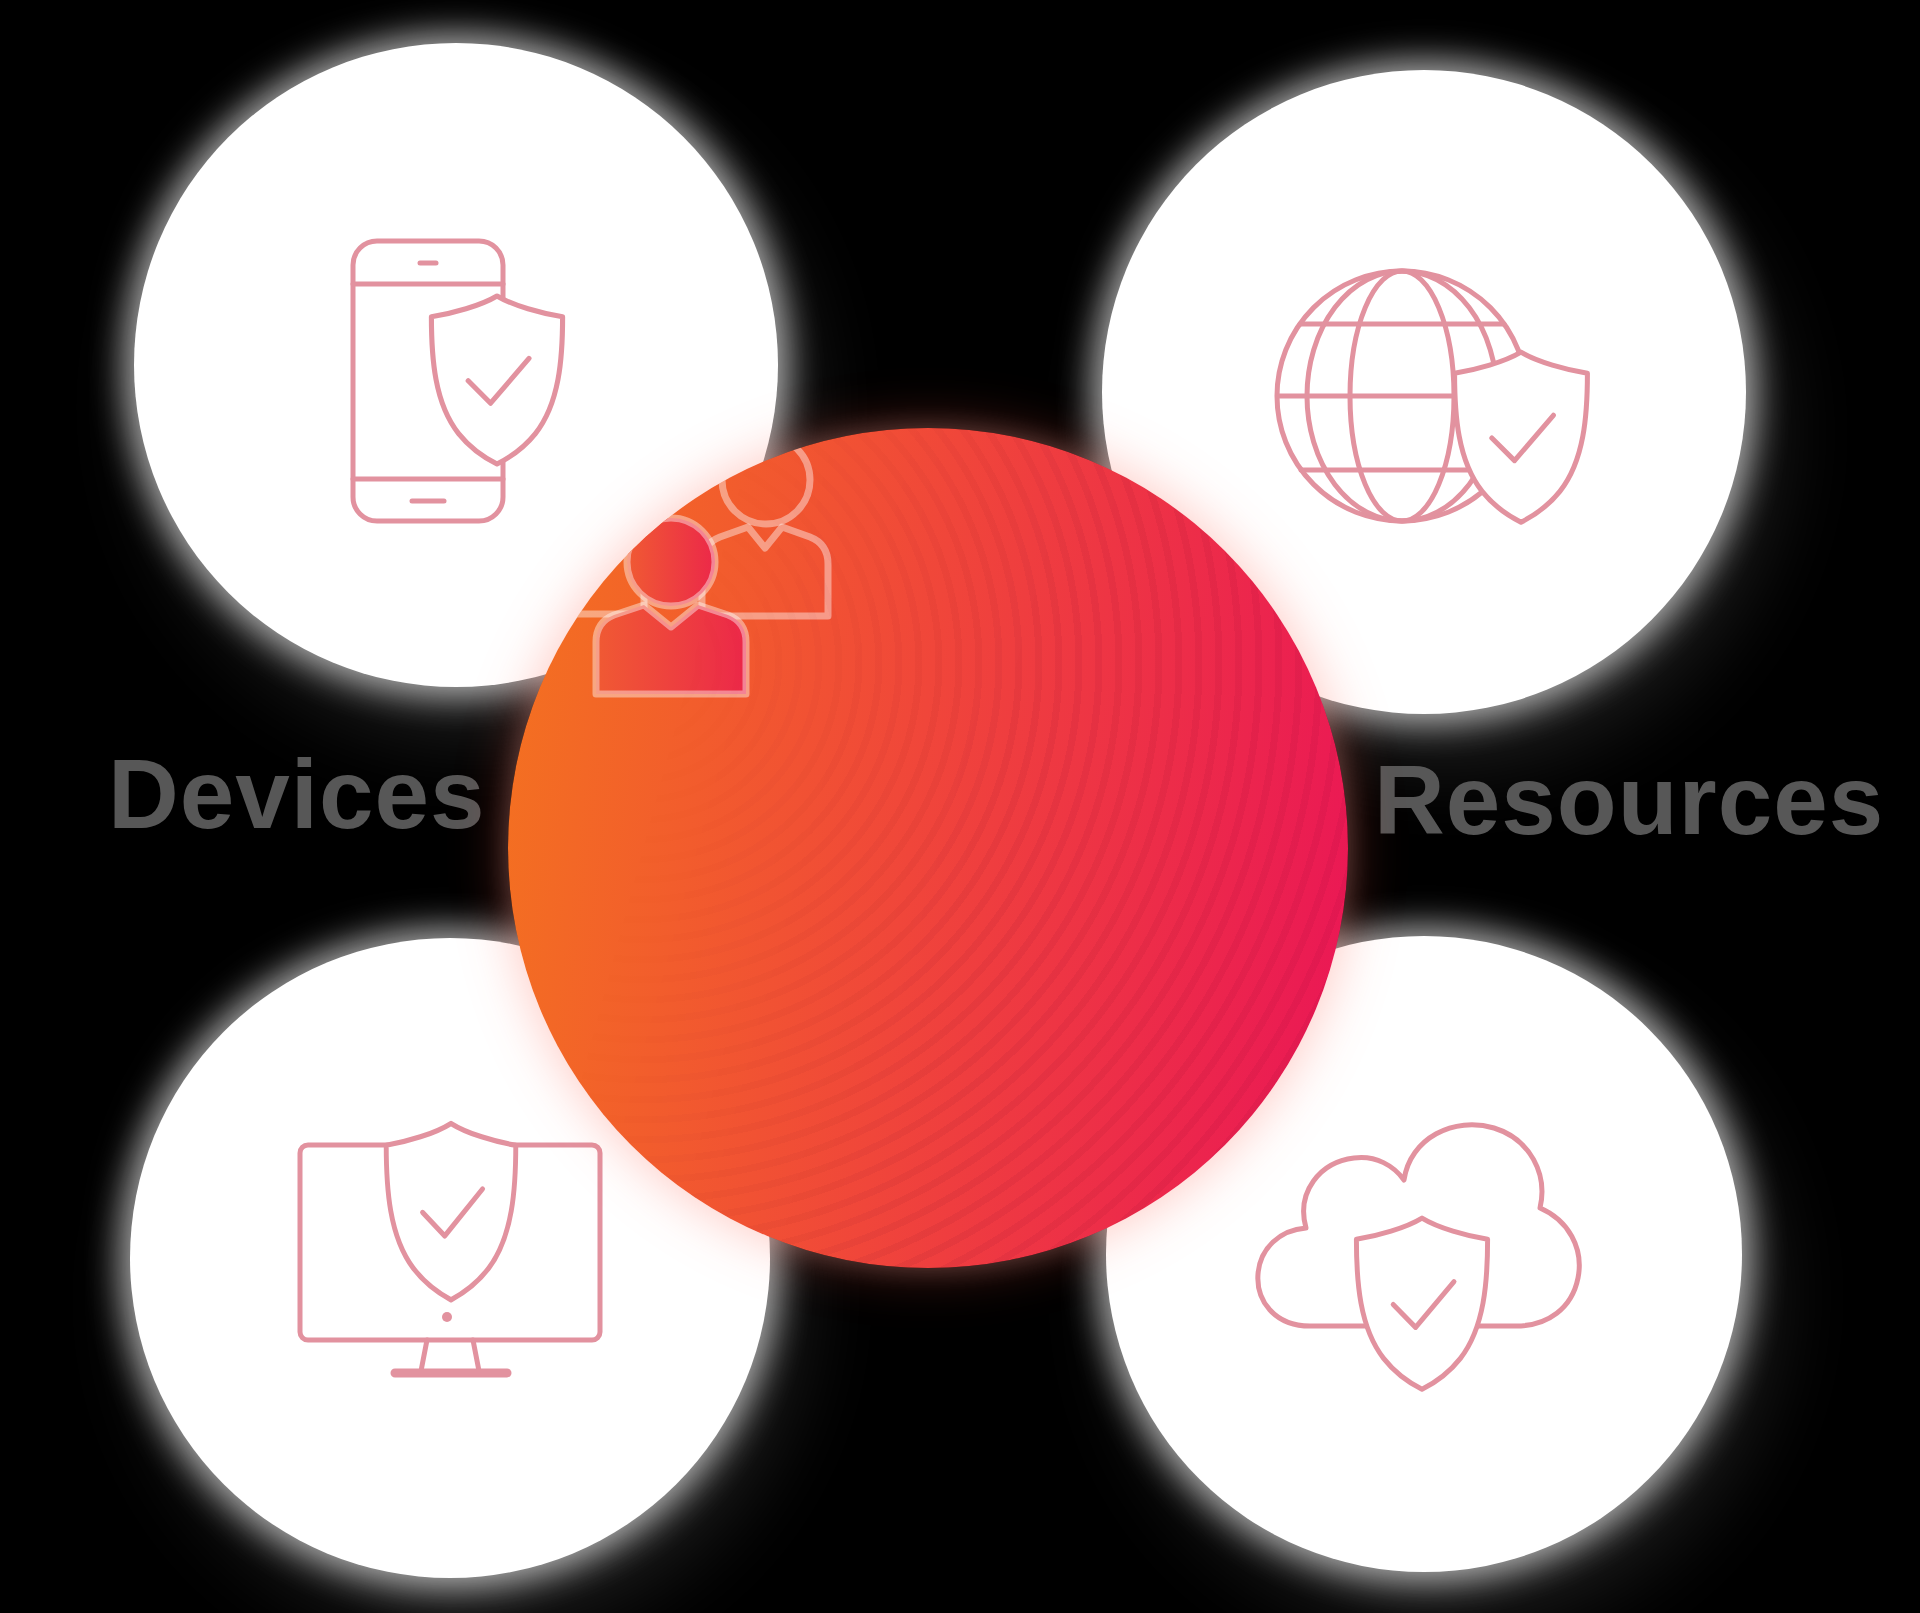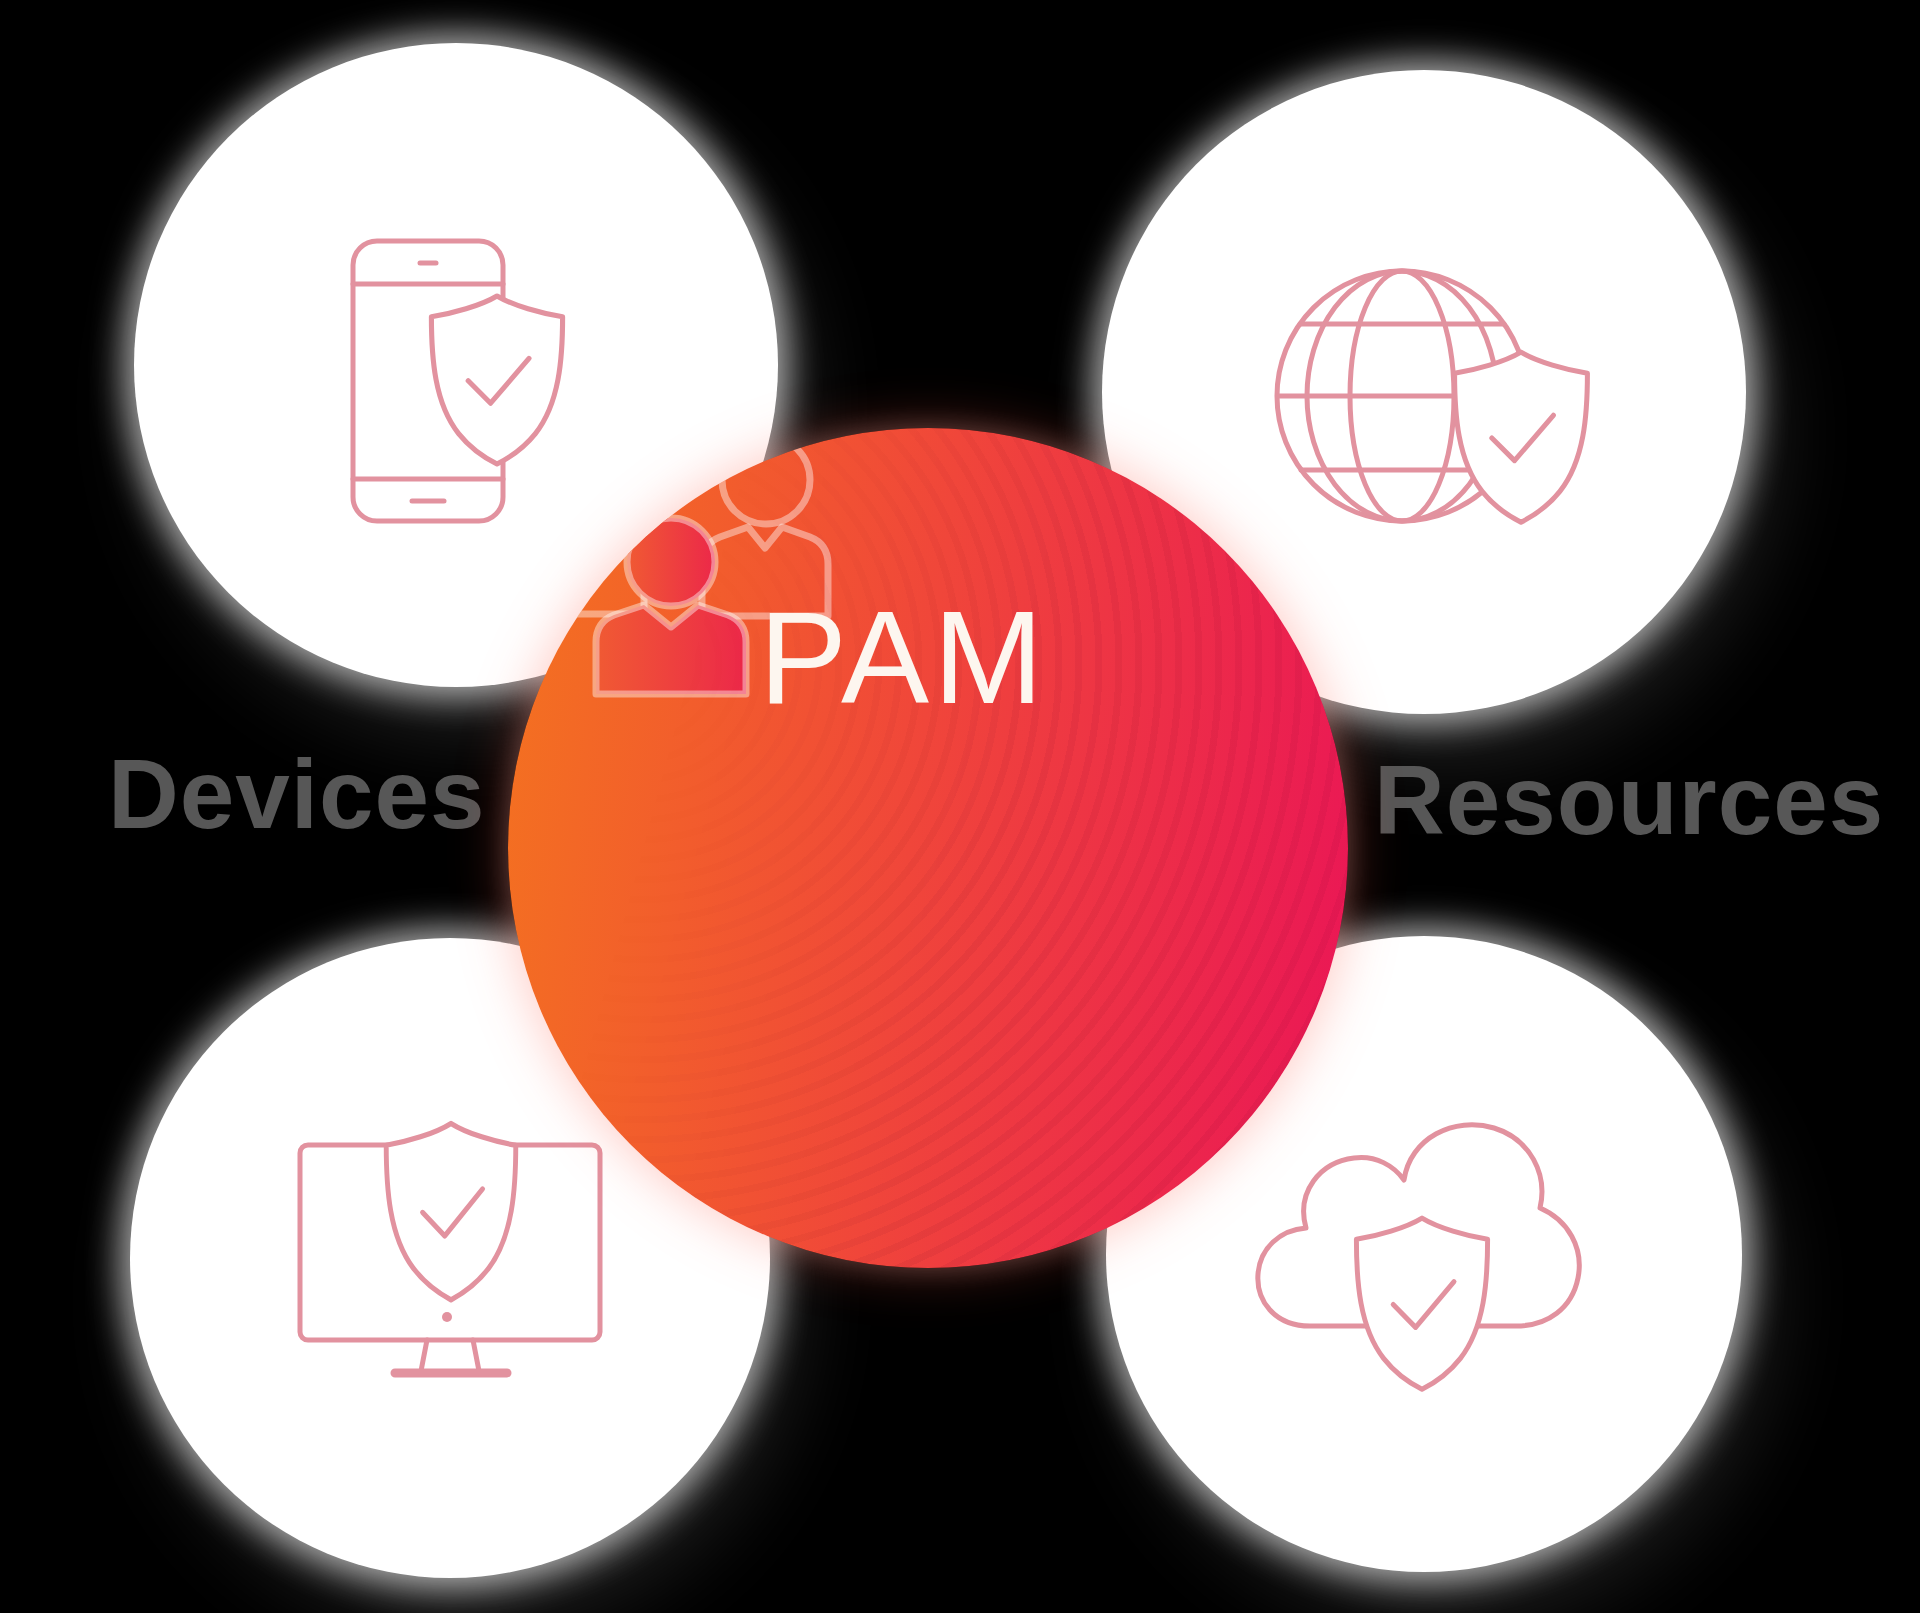--- a/index.html
+++ b/index.html
@@ -122,21 +122,20 @@
         </g>
       </g>
     </svg>
   </div>
 
   <div class="side-label" id="label-resources">Resources</div>
   <div class="side-label" id="label-devices">Devices</div>
 
   <div class="pam-circle">
     <div class="pam-texture"></div>
-    <div class="pam-label">PAM</div>
     <svg width="330" height="270" viewBox="0 0 330 270" style="left:240px;top:388px;">
       <defs>
         <linearGradient id="gfill" x1="0" y1="0" x2="1" y2="0">
           <stop offset="0" stop-color="#f05a33"></stop>
           <stop offset="1" stop-color="#ec2849"></stop>
         </linearGradient>
       </defs>
       <g fill="none" stroke="rgba(255,255,255,0.42)" stroke-width="7" stroke-linecap="round" stroke-linejoin="round">
         <circle cx="69" cy="49" r="46"></circle>
         <path d="M4 186 V134 Q4 114 22 107 L52 97 L70 119 L88 97 L118 107 Q136 114 136 134 V186 Z"></path>

